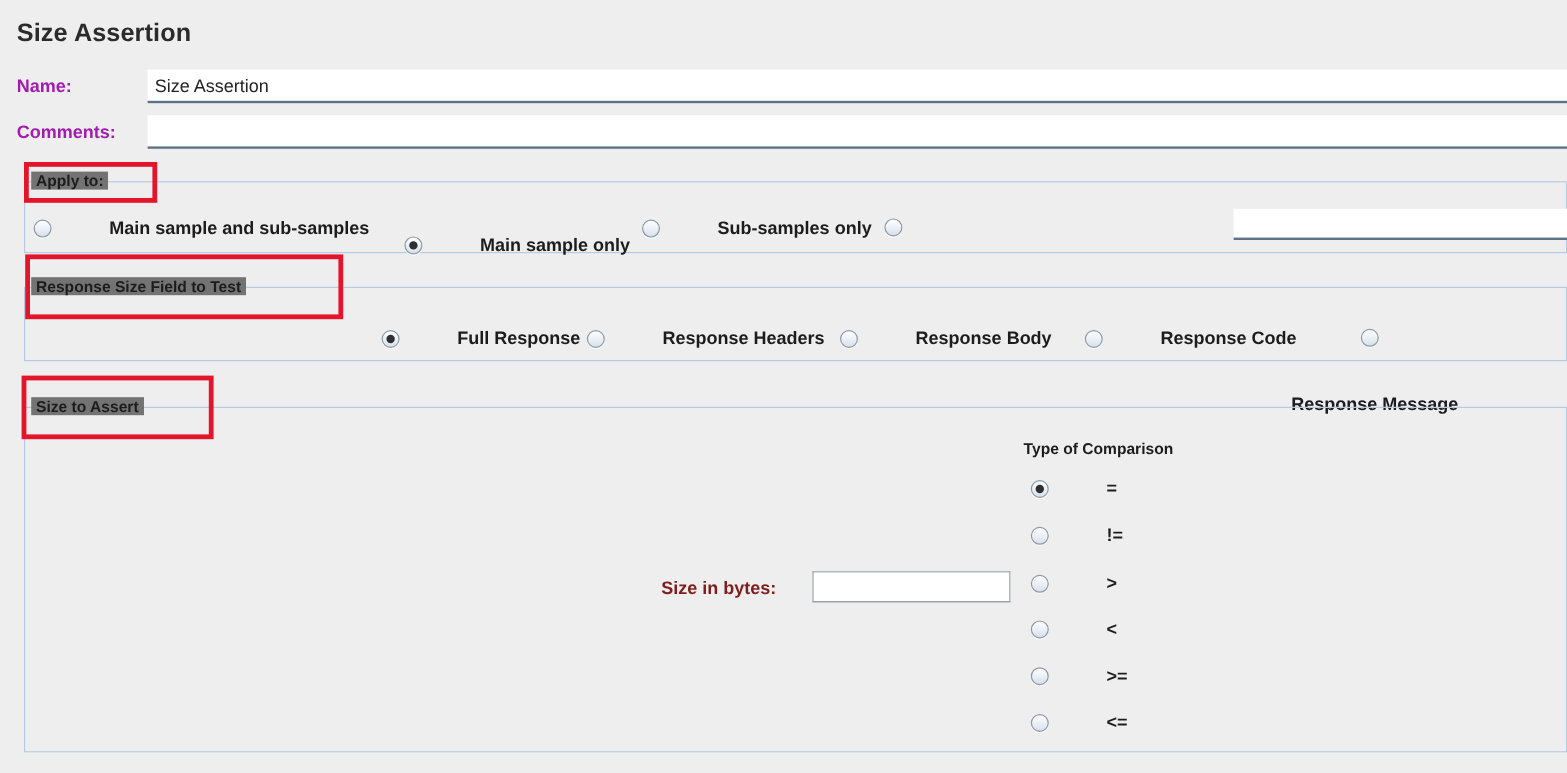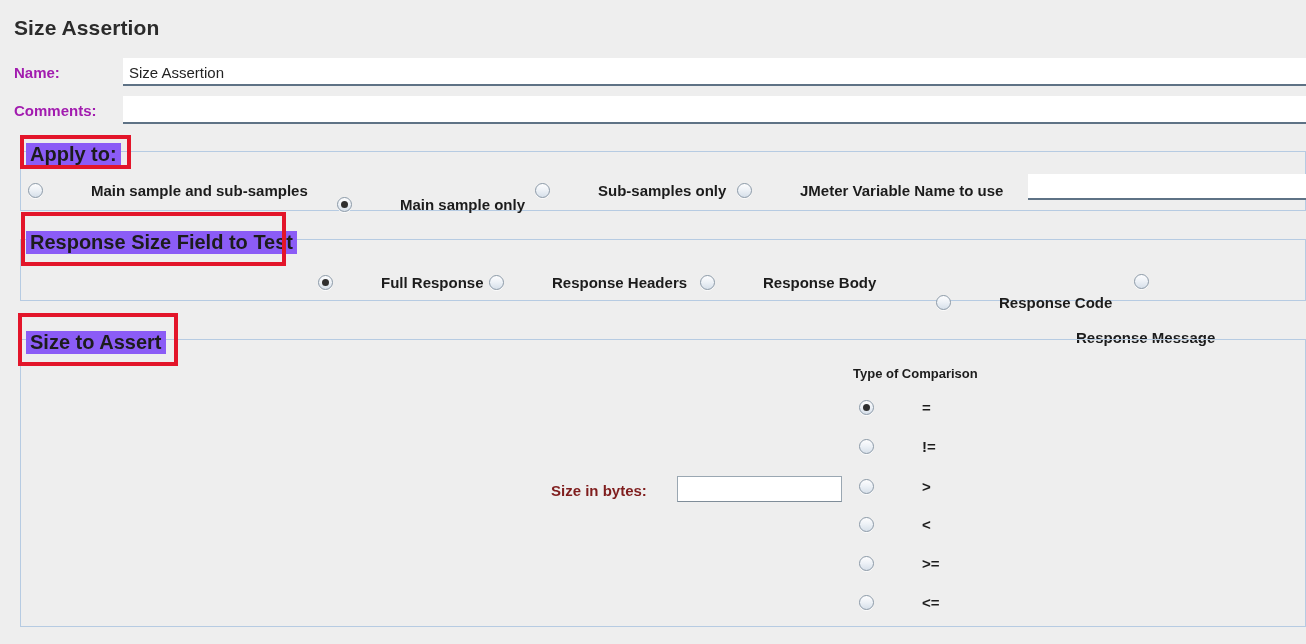--- a/index.html
+++ b/index.html
@@ -62,24 +62,24 @@
 
   
   .panel {
     position: absolute;
     border: 1px solid #b6cbe2;
     box-sizing: border-box;
     background: transparent;
   }
   .panel-title {
     position: absolute;
-    font-size: 20px;
+    font-size: 13px;
     font-weight: bold;
     color: #1c1c1c;
-    background: #8b5cf6;
+    background: #737373;
     padding: 0 4px;
     white-space: nowrap;
   }
 
   
   .redbox {
     position: absolute;
     border: 4px solid #e3152a;
     box-sizing: border-box;
     background: transparent;
@@ -197,21 +197,20 @@
   <span class="radio-label">Main sample only</span>
 </div>
 
 <div class="radio-item" style="left:535px; top:182px;">
   <span class="radio"></span>
   <span class="radio-label">Sub-samples only</span>
 </div>
 
 <div class="radio-item" style="left:737px; top:182px;">
   <span class="radio"></span>
-  <span class="radio-label">JMeter Variable Name to use</span>
 </div>
 
 <input class="var-input" type="text" style="left: 1028px; top: 174px; width: 278px; height: 26px;" value="">
 
 <div class="panel" style="left:20px; top:239px; width:1286px; height:62px;"></div>
 <div class="panel-title" style="left:26px; top:231px;">Response Size Field to Test</div>
 
 <div class="radio-item" style="left:318px; top:274px;">
   <span class="radio checked"></span>
   <span class="radio-label">Full Response</span>
@@ -220,21 +219,21 @@
 <div class="radio-item" style="left:489px; top:274px;">
   <span class="radio"></span>
   <span class="radio-label">Response Headers</span>
 </div>
 
 <div class="radio-item" style="left:700px; top:274px;">
   <span class="radio"></span>
   <span class="radio-label">Response Body</span>
 </div>
 
-<div class="radio-item" style="left:936px; top:274px;margin-top:20px;">
+<div class="radio-item" style="left:904px; top:274px;">
   <span class="radio"></span>
   <span class="radio-label">Response Code</span>
 </div>
 
 <div class="radio-item" style="left:1068px; top:274px;flex-direction:column;">
   <span class="radio"></span>
   <span class="radio-label">Response Message</span>
 </div>
 
 <div class="panel" style="left:20px; top:339px; width:1286px; height:288px;"></div>

